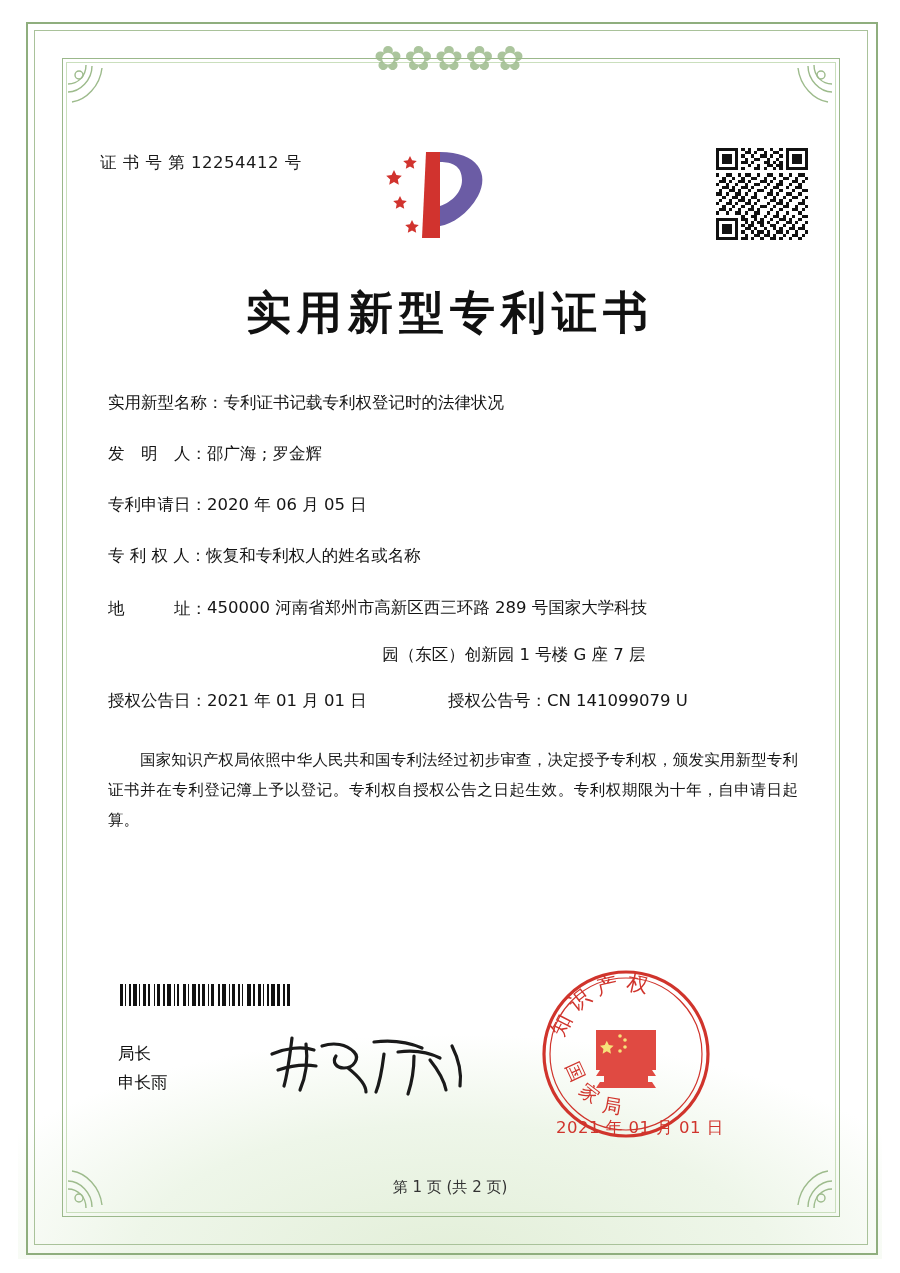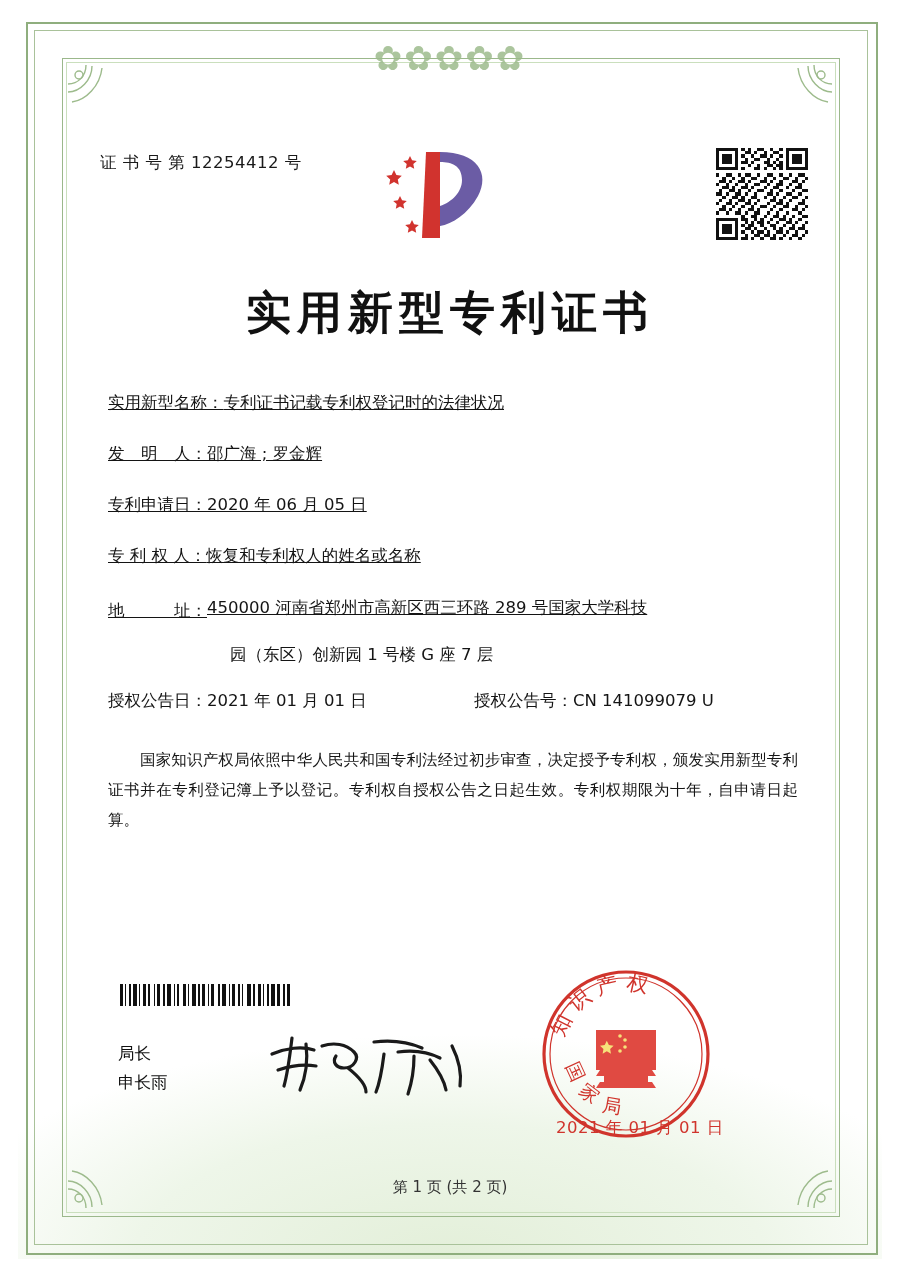--- a/index.html
+++ b/index.html
@@ -102,43 +102,43 @@
   .fields {
     position: absolute;
     left: 108px; top: 390px;
     width: 690px;
     font-size: 16.5px;
     color: #141414;
     font-family: "DejaVu Sans", sans-serif;
   }
   .field {
     display: flex;
-    align-items: flex-end;
+    align-items: center;
     margin-bottom: 25.5px;
     line-height: 1.55;
-    text-decoration: underline;
   }
   .f-label {
     flex: 0 0 auto;
     white-space: pre;
   }
   .f-value {
     flex: 1 1 auto;
   }
   .field-2col {
     display: flex;
     margin-bottom: 25px;
     line-height: 1.55;
   }
   .col-a { width: 340px; display: flex; }
   .col-b { display: flex; }
   .addr-2 {
     margin-left: 0;
     padding-left: 122px;
     line-height: 1.75;
+    text-align: center;
   }
   .addr-line1 { line-height: 1.75; }
 
   
   .paras {
     position: absolute;
     left: 108px; top: 745px;
     width: 690px;
     font-size: 15.5px;
     line-height: 1.95;
@@ -526,21 +526,21 @@
     </div>
 
     <div class="field" style="margin-bottom:18px;">
       <span class="f-label">地　　　址：</span>
       <span class="f-value">
         <span class="addr-line1">450000 河南省郑州市高新区西三环路 289 号国家大学科技</span>
       </span>
     </div>
     <div class="addr-2">园（东区）创新园 1 号楼 G 座 7 层</div>
 
-    <div class="field-2col" style="margin-top:18px;gap:26px;">
+    <div class="field-2col" style="margin-top:18px;">
       <span class="col-a">
         <span class="f-label">授权公告日：</span>
         <span>2021 年 01 月 01 日</span>
       </span>
       <span class="col-b">
         <span class="f-label">授权公告号：</span>
         <span>CN 141099079 U</span>
       </span>
     </div>
   </div>

